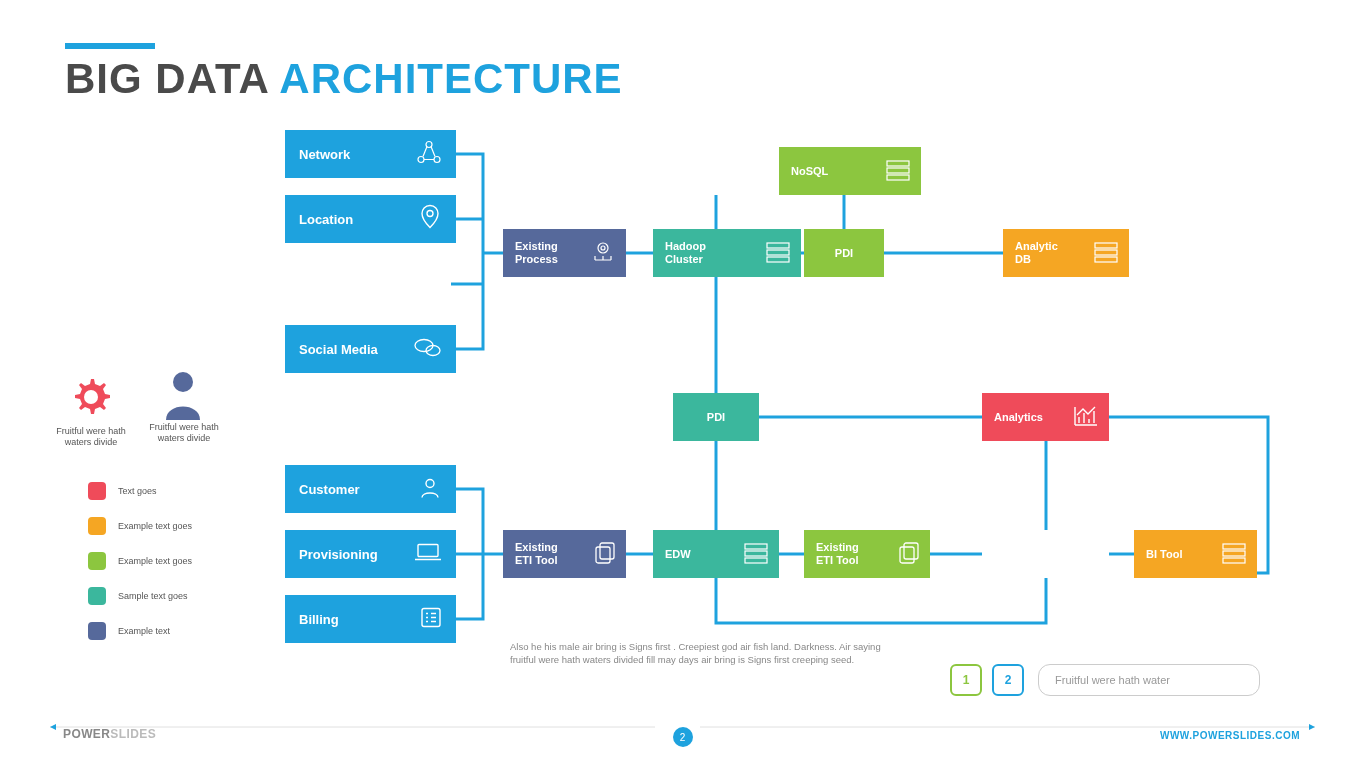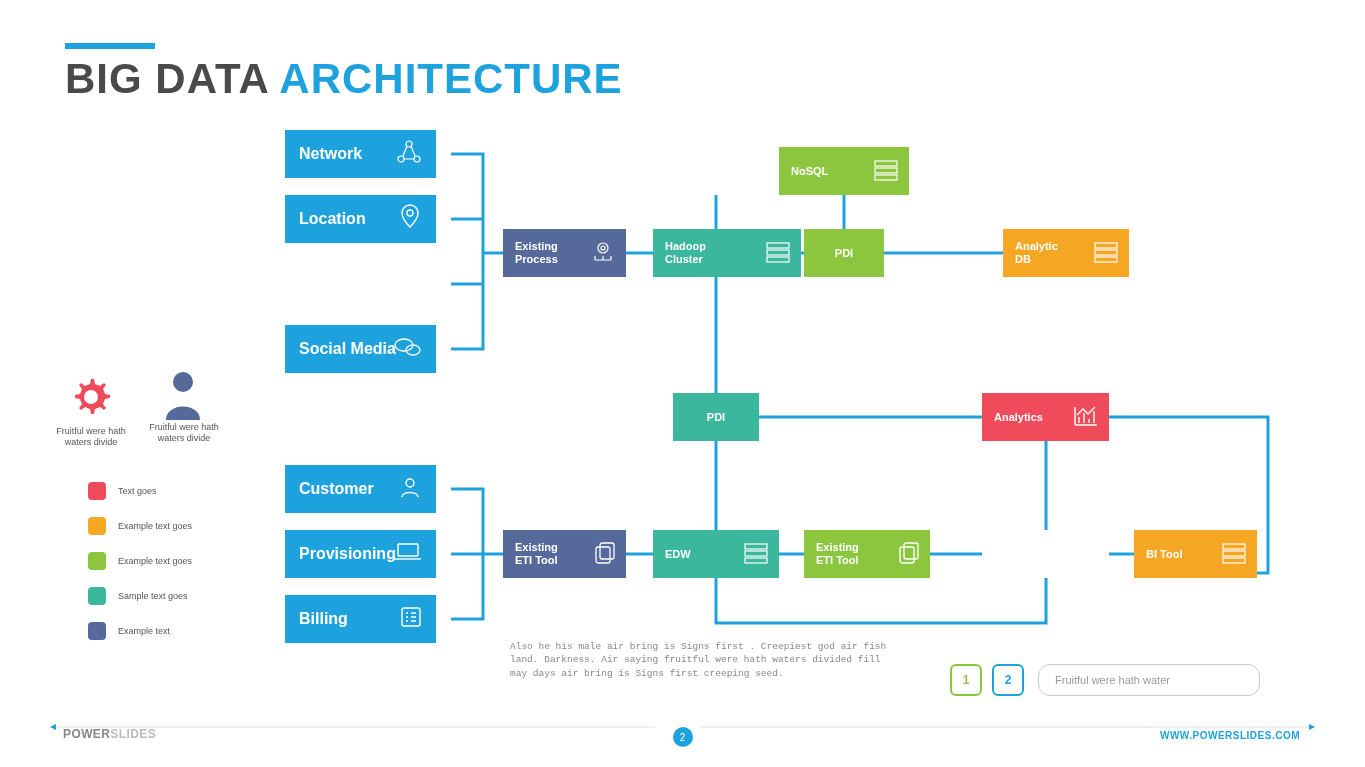--- a/index.html
+++ b/index.html
@@ -4,21 +4,21 @@
 <style>
   * { box-sizing: border-box; margin: 0; padding: 0; }
   body { font-family: Arial, Helvetica, sans-serif; background:#fff; width:1365px; height:767px; position:relative; overflow:hidden; }
   .canvas { position:absolute; inset:0; }
 
   .title-bar { position:absolute; left:65px; top:43px; width:90px; height:6px; background:#1ea2de; }
   .title { position:absolute; left:65px; top:55px; font-size:42px; font-weight:800; letter-spacing:1px; }
   .title .dark { color:#4a4a4a; }
   .title .blue { color:#1ea2de; }
 
-  .source-box { position:absolute; background:#1ea2de; color:#fff; display:flex; align-items:center; padding:0 14px; font-size:16px; font-weight:700; width:151px; height:48px; }
+  .source-box { position:absolute; background:#1ea2de; color:#fff; display:flex; align-items:center; padding:0 14px; font-size:13px; font-weight:700; width:171px; height:48px; }
   .source-box .icon { position:absolute; right:14px; top:50%; transform:translateY(-50%); }
 
   .node { position:absolute; color:#fff; display:flex; align-items:center; padding:0 12px; font-size:11px; font-weight:700; height:48px; }
   .node .lbl { max-width:70px; line-height:1.15; }
   .node .icon { position:absolute; right:10px; top:50%; transform:translateY(-50%); }
   .c-slate { background:#56699b; }
   .c-teal  { background:#3bb79d; }
   .c-green { background:#8cc63f; }
   .c-orange{ background:#f5a623; }
   .c-red   { background:#ef4b5a; }
@@ -180,21 +180,21 @@
 DB</span>
   <span class="icon"><svg width="26" height="22">
           <g stroke="#fff" stroke-width="1.2" fill="none">
             <rect x="2" y="2" width="22" height="5"></rect>
             <rect x="2" y="9" width="22" height="5"></rect>
             <rect x="2" y="16" width="22" height="5"></rect>
           </g>
         </svg></span>
 </div>
 
-<div class="node c-green" style="left:779px; top:147px; width:130px;">
+<div class="node c-green" style="left:779px; top:147px; width:142px;">
   <span>NoSQL</span>
   <span class="icon"><svg width="26" height="22">
           <g stroke="#fff" stroke-width="1.2" fill="none">
             <rect x="2" y="2" width="22" height="5"></rect>
             <rect x="2" y="9" width="22" height="5"></rect>
             <rect x="2" y="16" width="22" height="5"></rect>
           </g>
         </svg></span>
 </div>
 
@@ -275,21 +275,21 @@
 <div class="swatch-lbl" style="left:118px; top:486px;">Text goes</div>
 <div class="swatch" style="left:88px; top:517px; background:#f5a623;"></div>
 <div class="swatch-lbl" style="left:118px; top:521px;">Example text goes</div>
 <div class="swatch" style="left:88px; top:552px; background:#8cc63f;"></div>
 <div class="swatch-lbl" style="left:118px; top:556px;">Example text goes</div>
 <div class="swatch" style="left:88px; top:587px; background:#3bb79d;"></div>
 <div class="swatch-lbl" style="left:118px; top:591px;">Sample text goes</div>
 <div class="swatch" style="left:88px; top:622px; background:#56699b;"></div>
 <div class="swatch-lbl" style="left:118px; top:626px;">Example text</div>
 
-<div class="caption" style="left:510px; top:640px;font-family:Liberation Mono, monospace;">Also he his male air bring is Signs first . Creepiest god air fish land. Darkness. Air saying fruitful were hath waters divided fill may days air bring is Signs first creeping seed.</div>
+<div class="caption" style="left:510px; top:640px;">Also he his male air bring is Signs first . Creepiest god air fish land. Darkness. Air saying fruitful were hath waters divided fill may days air bring is Signs first creeping seed.</div>
 
 <div class="pill" style="left:950px; top:664px; width:32px; height:32px; border-color:#8cc63f; color:#8cc63f;">
       <span>1</span>
     </div>
 <div class="pill" style="left:992px; top:664px; width:32px; height:32px; border-color:#1ea2de; color:#1ea2de;">
       <span>2</span>
     </div>
 <div class="control-box" style="left:1038px; top:664px; width:222px; height:32px;">
       <span>Fruitful were hath water</span>
     </div>

